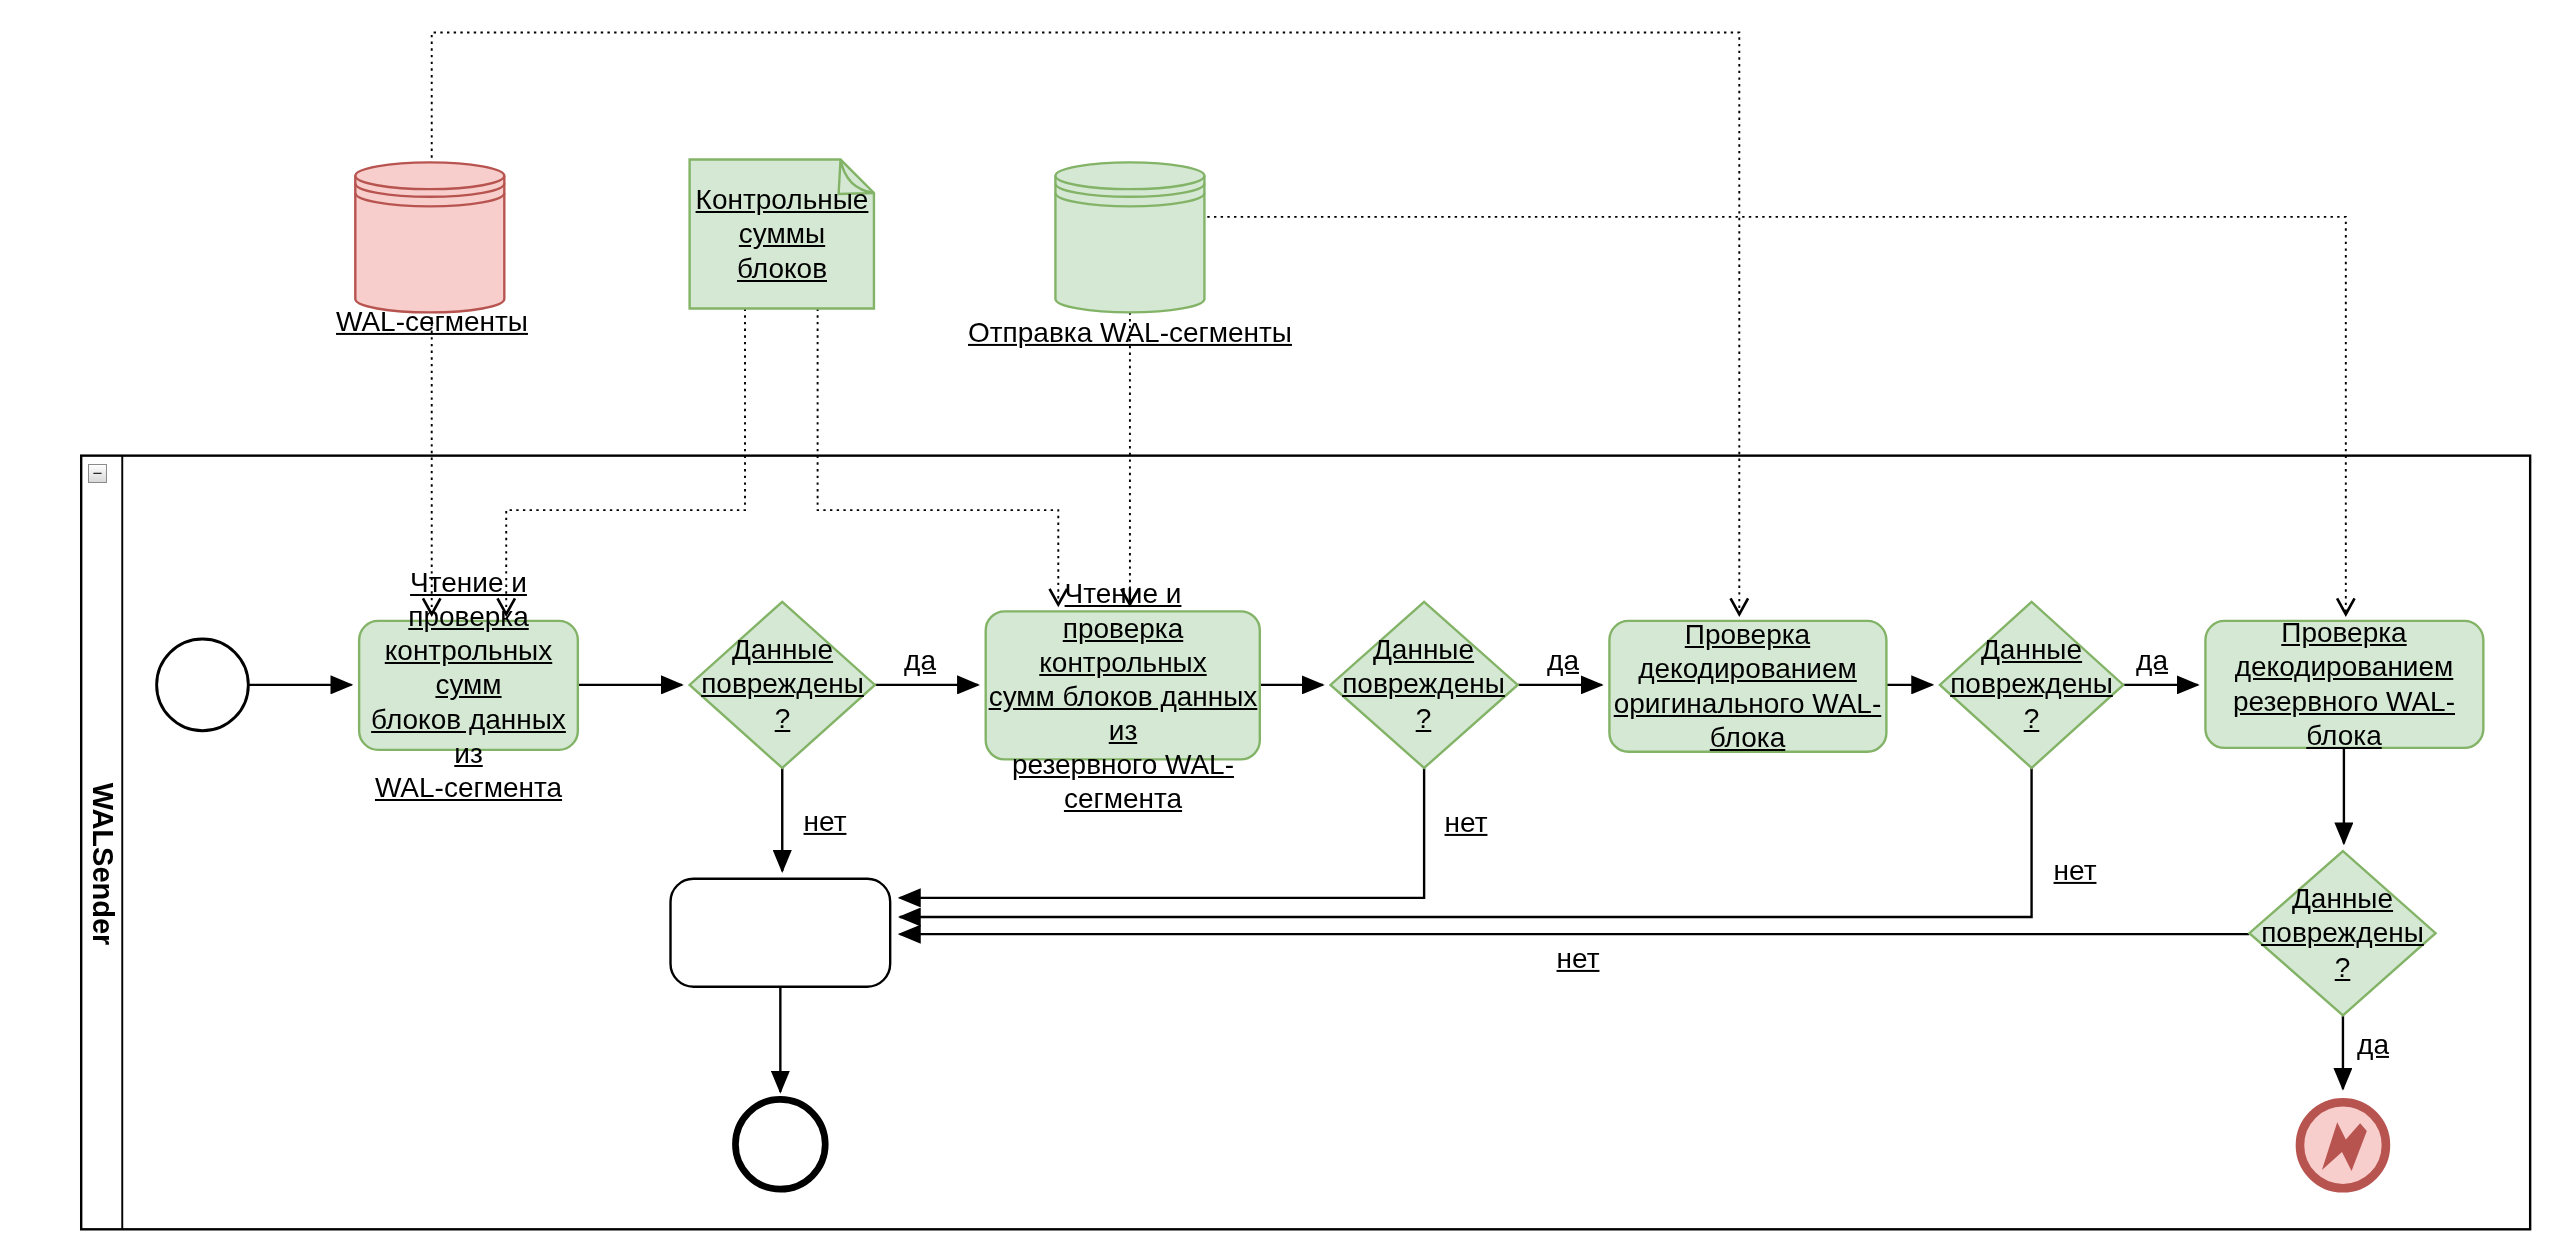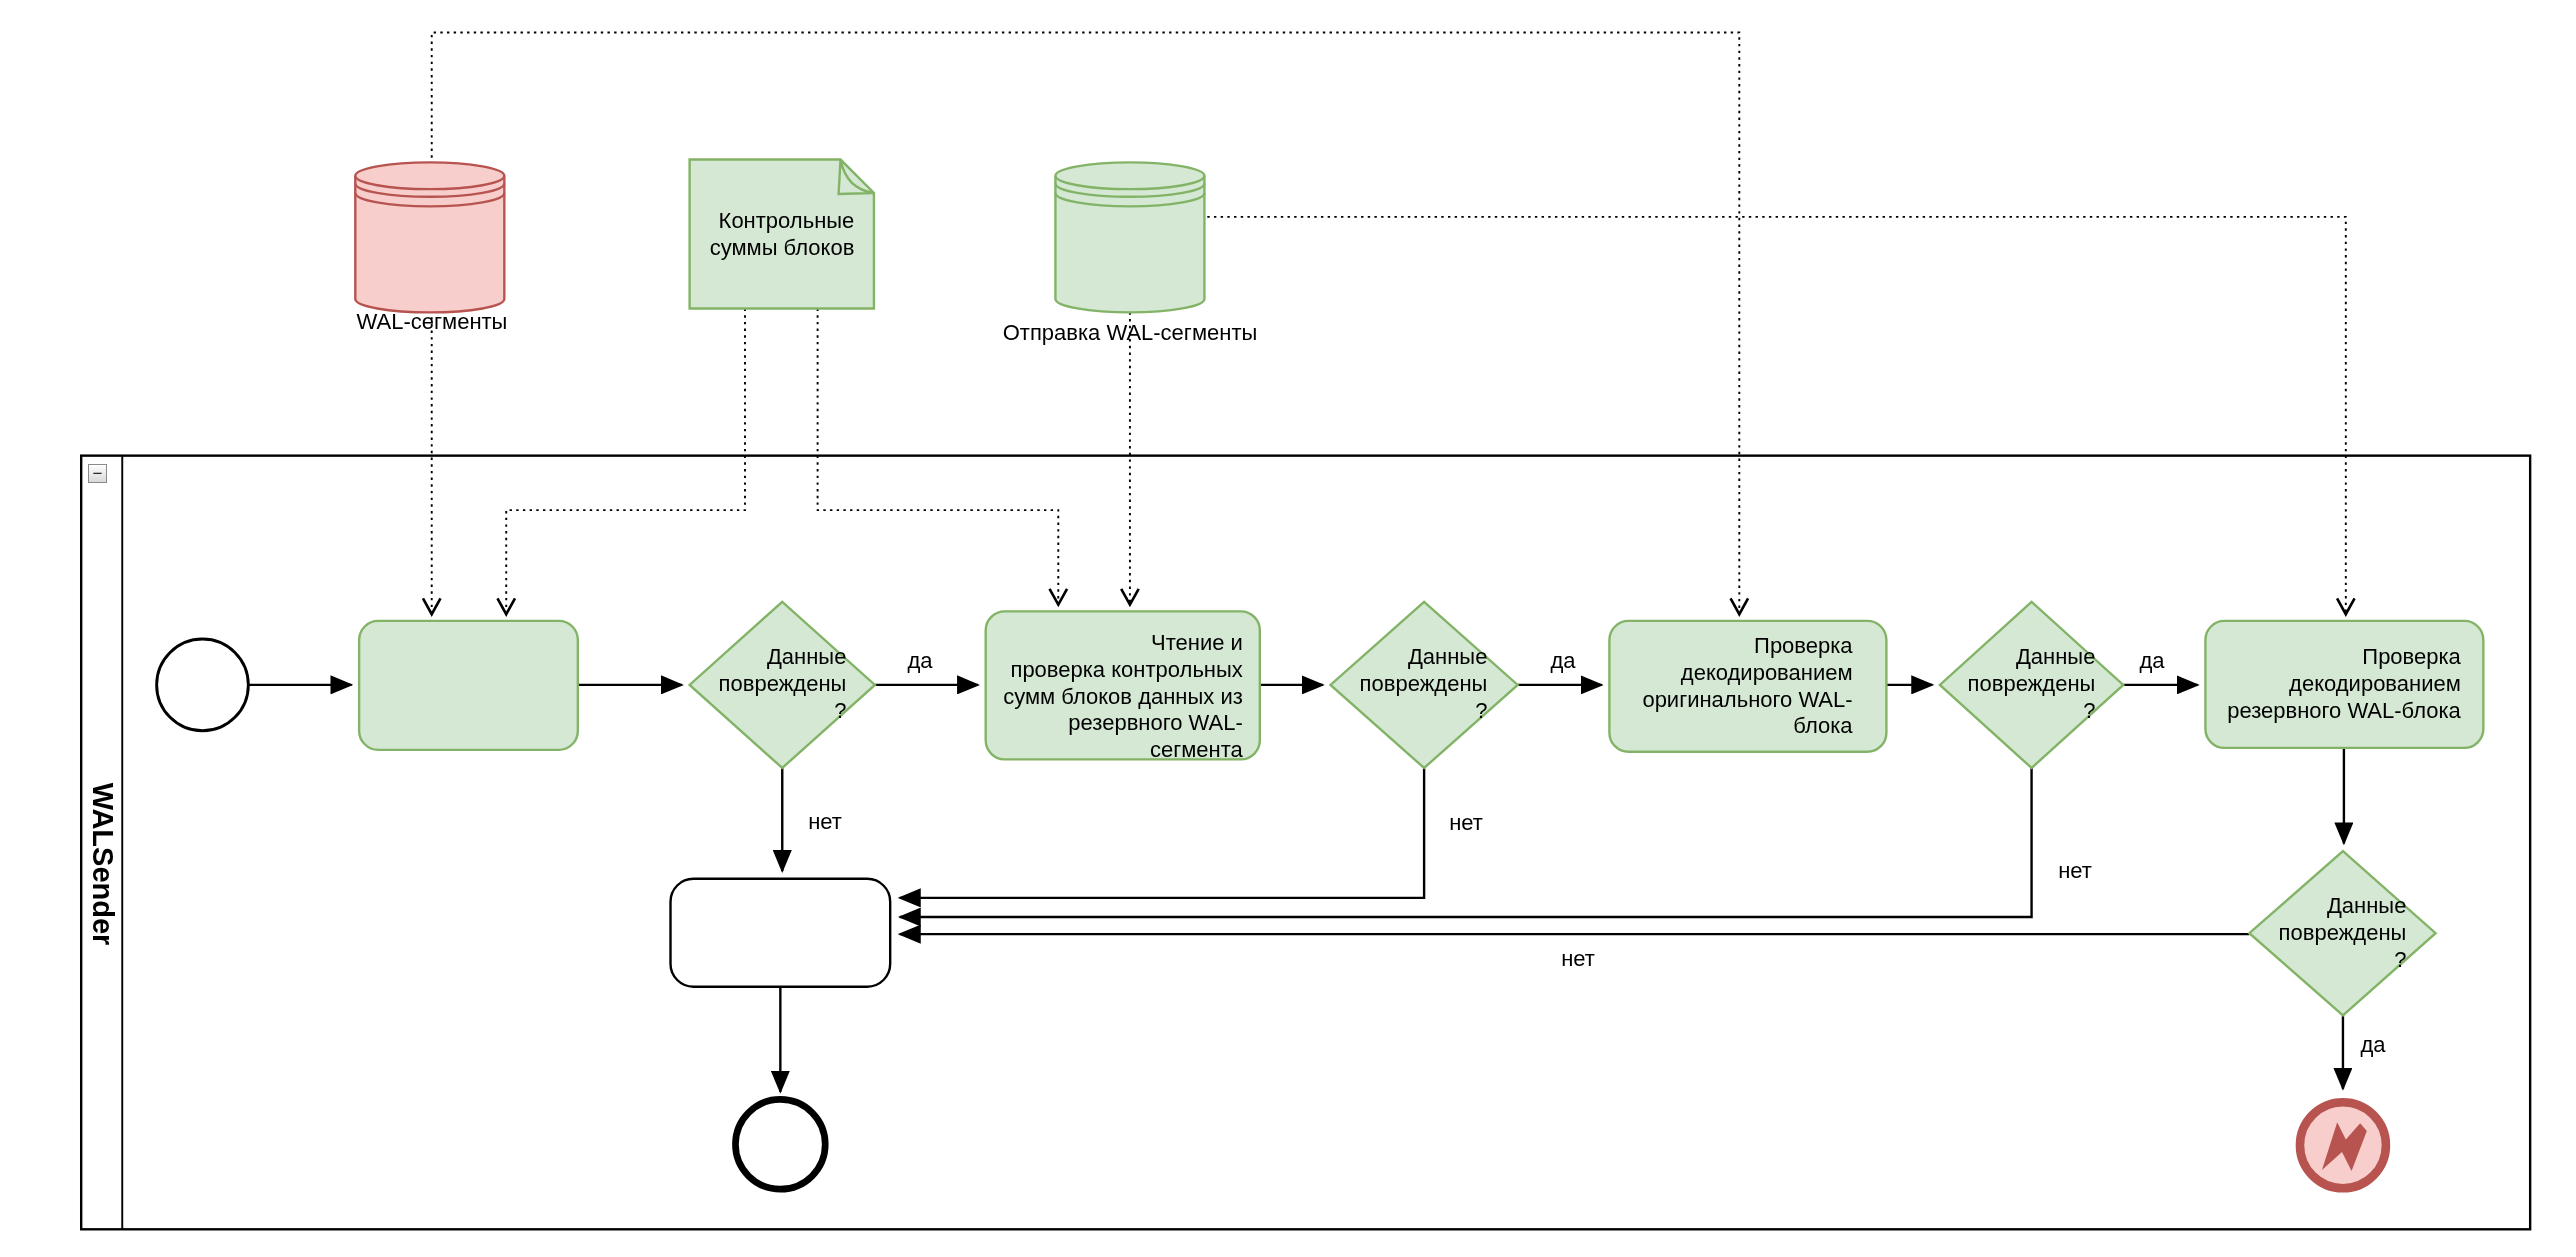--- a/index.html
+++ b/index.html
@@ -16,22 +16,22 @@
   .task-white   { fill:#ffffff; stroke:#000000; stroke-width:2.5; }
   .pool         { fill:none; stroke:#000000; stroke-width:2.5; }
   .event-start  { fill:#ffffff; stroke:#000000; stroke-width:3; }
   .event-end    { fill:#ffffff; stroke:#000000; stroke-width:7; }
   .event-error  { fill:var(--red-fill); stroke:var(--red-stroke); stroke-width:9; }
   .bolt         { fill:var(--red-stroke); stroke:none; }
   .edge         { fill:none; stroke:#000000; stroke-width:2.5; }
   .edge-dotted  { fill:none; stroke:#000000; stroke-width:2; stroke-dasharray:2.5 4.5; }
 
   .label {
-    position:absolute; font-size:22px; line-height:1.22; text-align:right;
-    white-space:pre-line; color:#000;
+    position:absolute; font-size:28px; line-height:1.22; text-align:center;
+    white-space:pre-line; color:#000;text-decoration:underline;
   }
   .nowrap { white-space:nowrap; }
   .center { transform:translate(-50%,-50%); }
   .box-label { display:flex; align-items:center; justify-content:center; }
   .lane-title {
     position:absolute; font-size:29px; font-weight:bold; white-space:nowrap;
     transform:translate(-50%,-50%) rotate(90deg);
   }
   .collapse-btn {
     position:absolute; left:88px; top:464px; width:19px; height:19px;
@@ -119,20 +119,24 @@
   </svg>
 
   <div class="collapse-btn">−</div>
   <div class="lane-title" style="left:102px; top:864px;">WALSender</div>
 
   <div class="label nowrap center" style="left:432px; top:322px;">WAL-сегменты</div>
   <div class="label box-label" style="left:690px; top:160px; width:184px; height:149px;">Контрольные
 суммы блоков</div>
   <div class="label nowrap center" style="left:1130px; top:333px;">Отправка WAL-сегменты</div>
 
+  <div class="label box-label" style="left:359px; top:621px; width:219px; height:129px;">Чтение и проверка
+контрольных сумм
+блоков данных из
+WAL-сегмента</div>
   <div class="label box-label" style="left:692px; top:613px; width:181px; height:143px;">Данные
 повреждены
 ?</div>
   <div class="label box-label" style="left:986px; top:611px; width:274px; height:172px;">Чтение и
 проверка контрольных
 сумм блоков данных из
 резервного WAL-
 сегмента</div>
   <div class="label box-label" style="left:1333px; top:613px; width:181px; height:143px;">Данные
 повреждены

